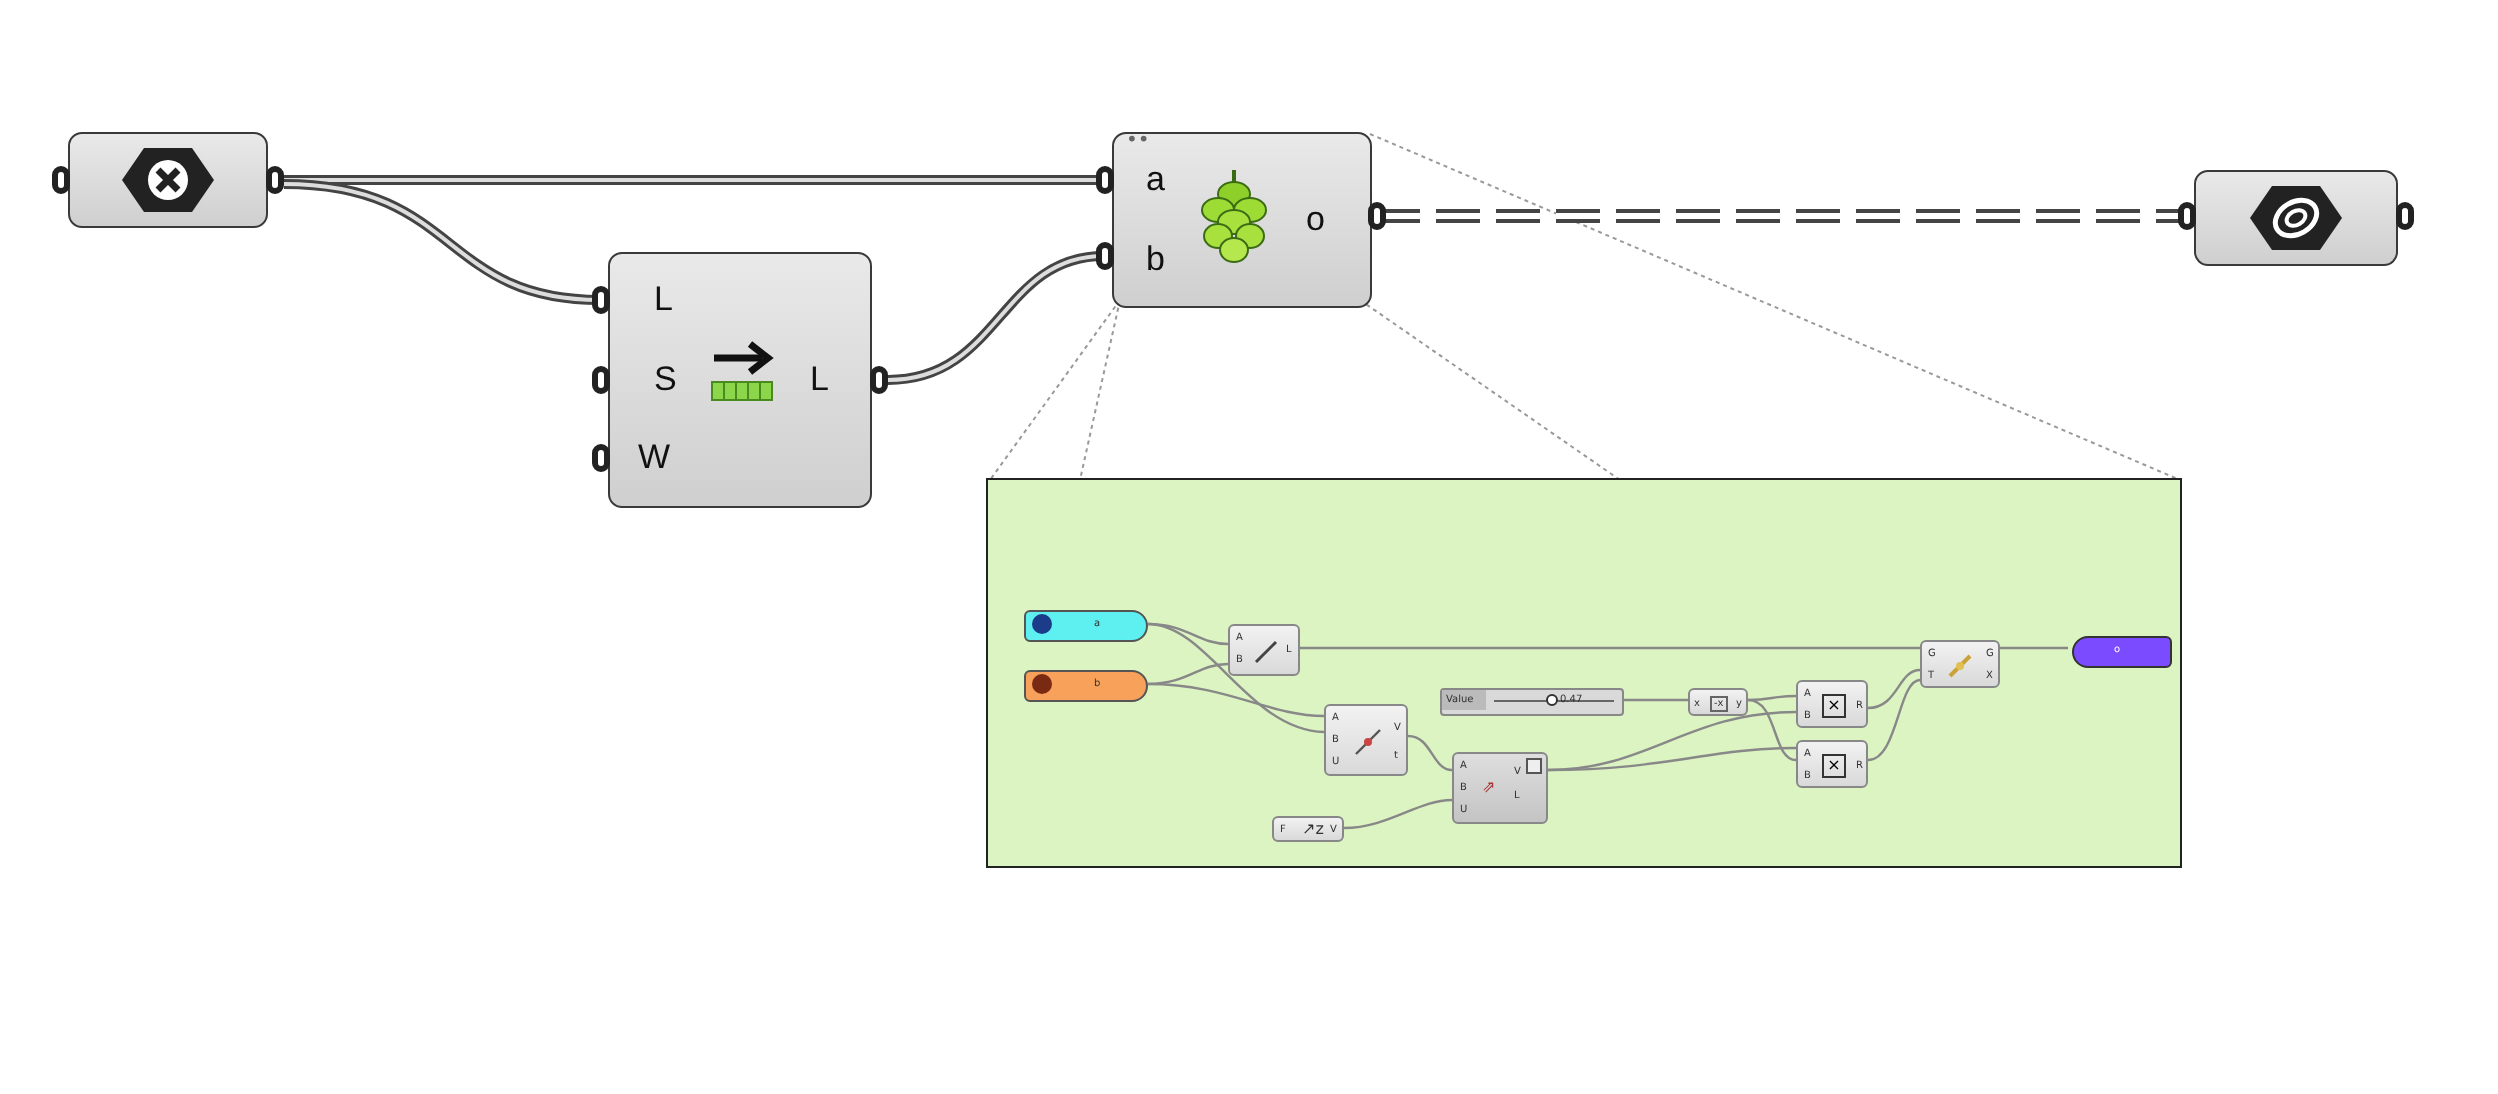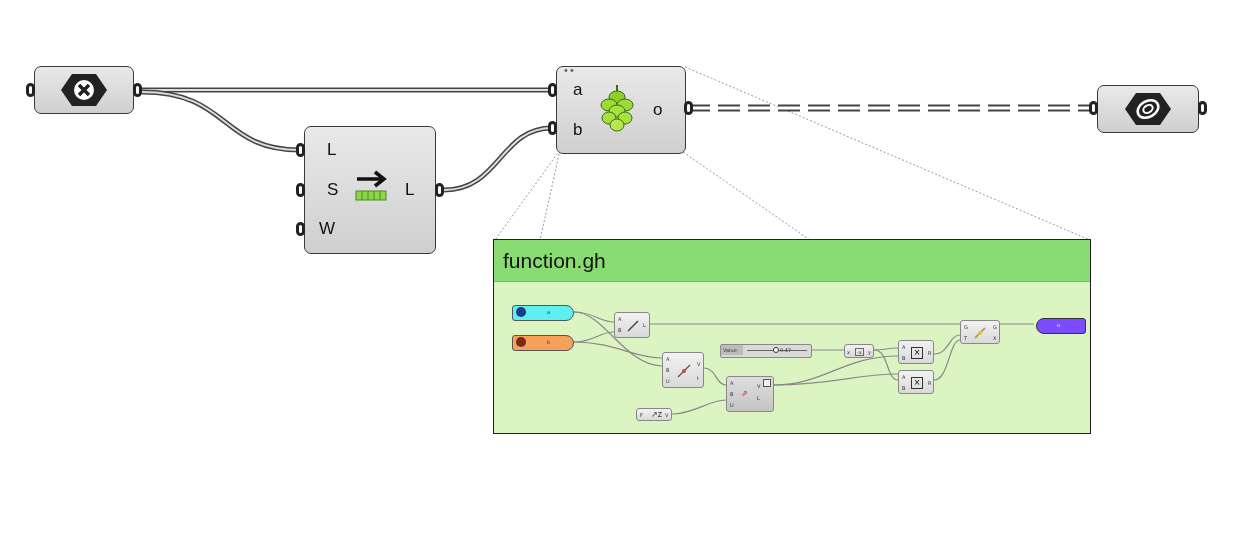--- a/index.html
+++ b/index.html
@@ -95,23 +95,20 @@
   <svg style="position:absolute;left:25px;top:6px;" width="50" height="34" viewBox="0 0 50 34">
     <polygon points="13,1 37,1 48,17 37,33 13,33 2,17" fill="#222"></polygon>
     <ellipse cx="25" cy="17" rx="11" ry="8" fill="none" stroke="#fff" stroke-width="2.5" transform="rotate(-30 25 17)"></ellipse>
     <ellipse cx="25" cy="17" rx="5" ry="3.5" fill="none" stroke="#fff" stroke-width="2" transform="rotate(-30 25 17)"></ellipse>
   </svg>
 </div>
 <div class="grip" style="left:1089px;top:101px;"></div>
 <div class="grip" style="left:1198px;top:101px;"></div>
 
 <div class="panel">
-  <div class="panel-header">
-    <span class="panel-title">function.gh</span>
-  </div>
 
   <svg style="position:absolute;left:0;top:0;" width="596" height="193">
     <g fill="none" stroke="#888" stroke-width="1.2">
       <path d="M80,72 C100,72 105,82 120,82"></path>
       <path d="M80,102 C100,102 105,92 120,92"></path>
       <path d="M156,84 L470,84 C480,84 475,88 466,88"></path>
       <path d="M80,102 C120,102 140,118 168,118"></path>
       <path d="M80,72 C110,72 130,125 168,126"></path>
       <path d="M210,128 C222,128 222,145 232,145"></path>
       <path d="M178,174 C200,174 215,160 232,160"></path>

